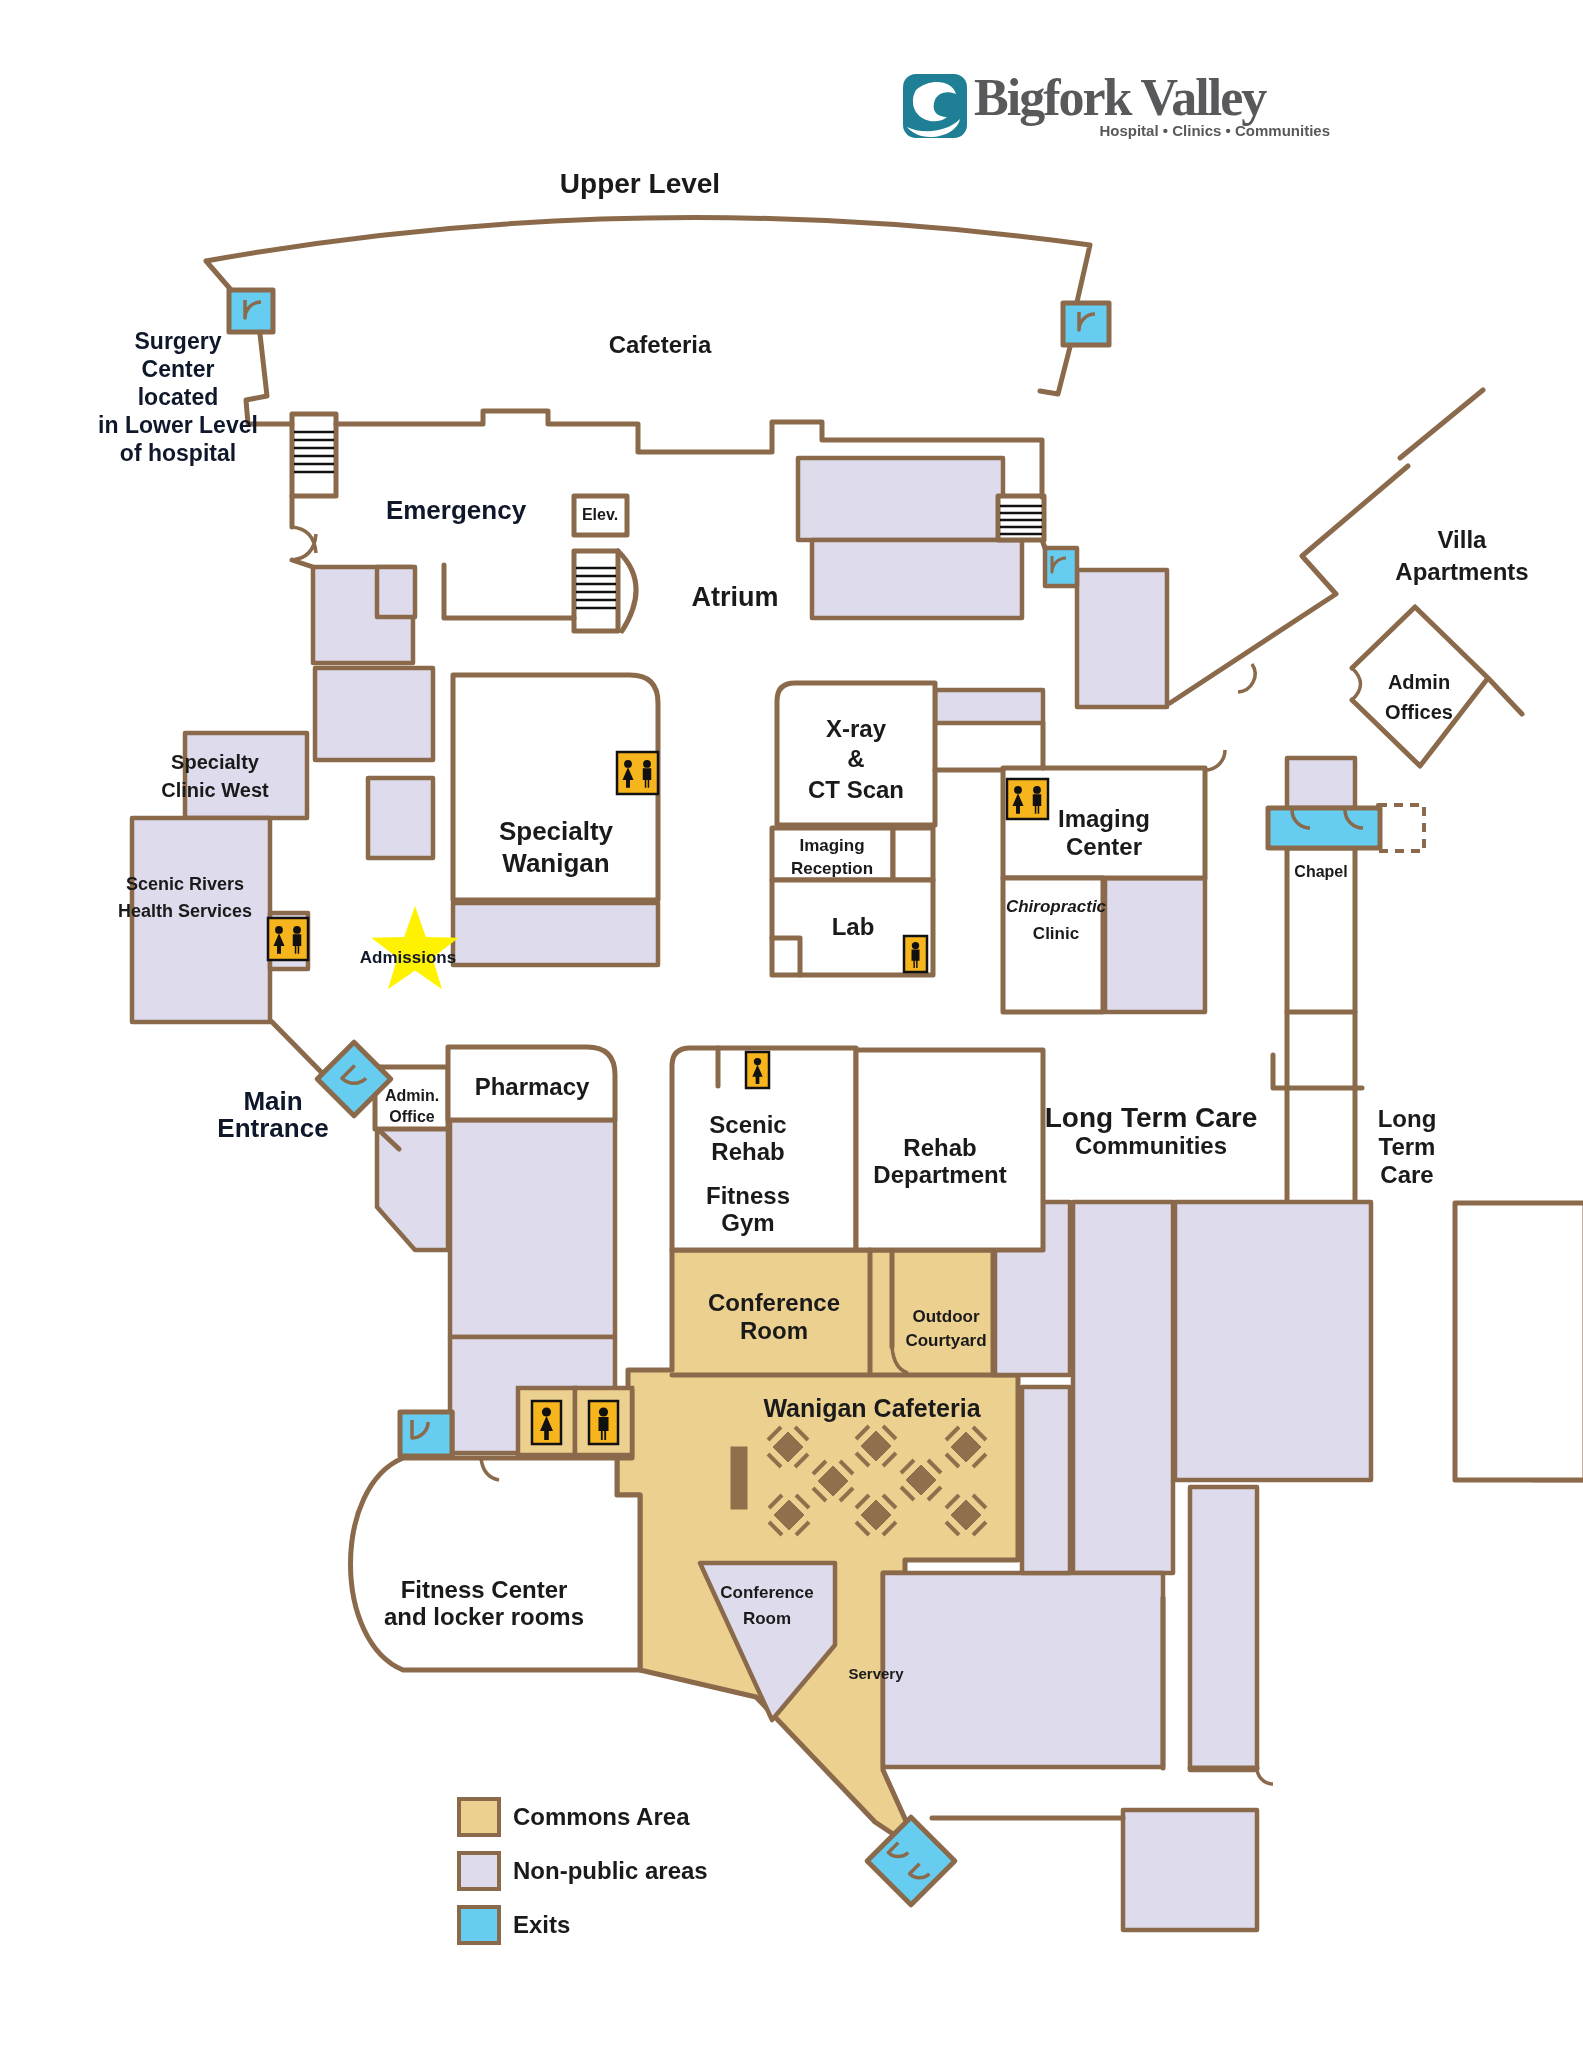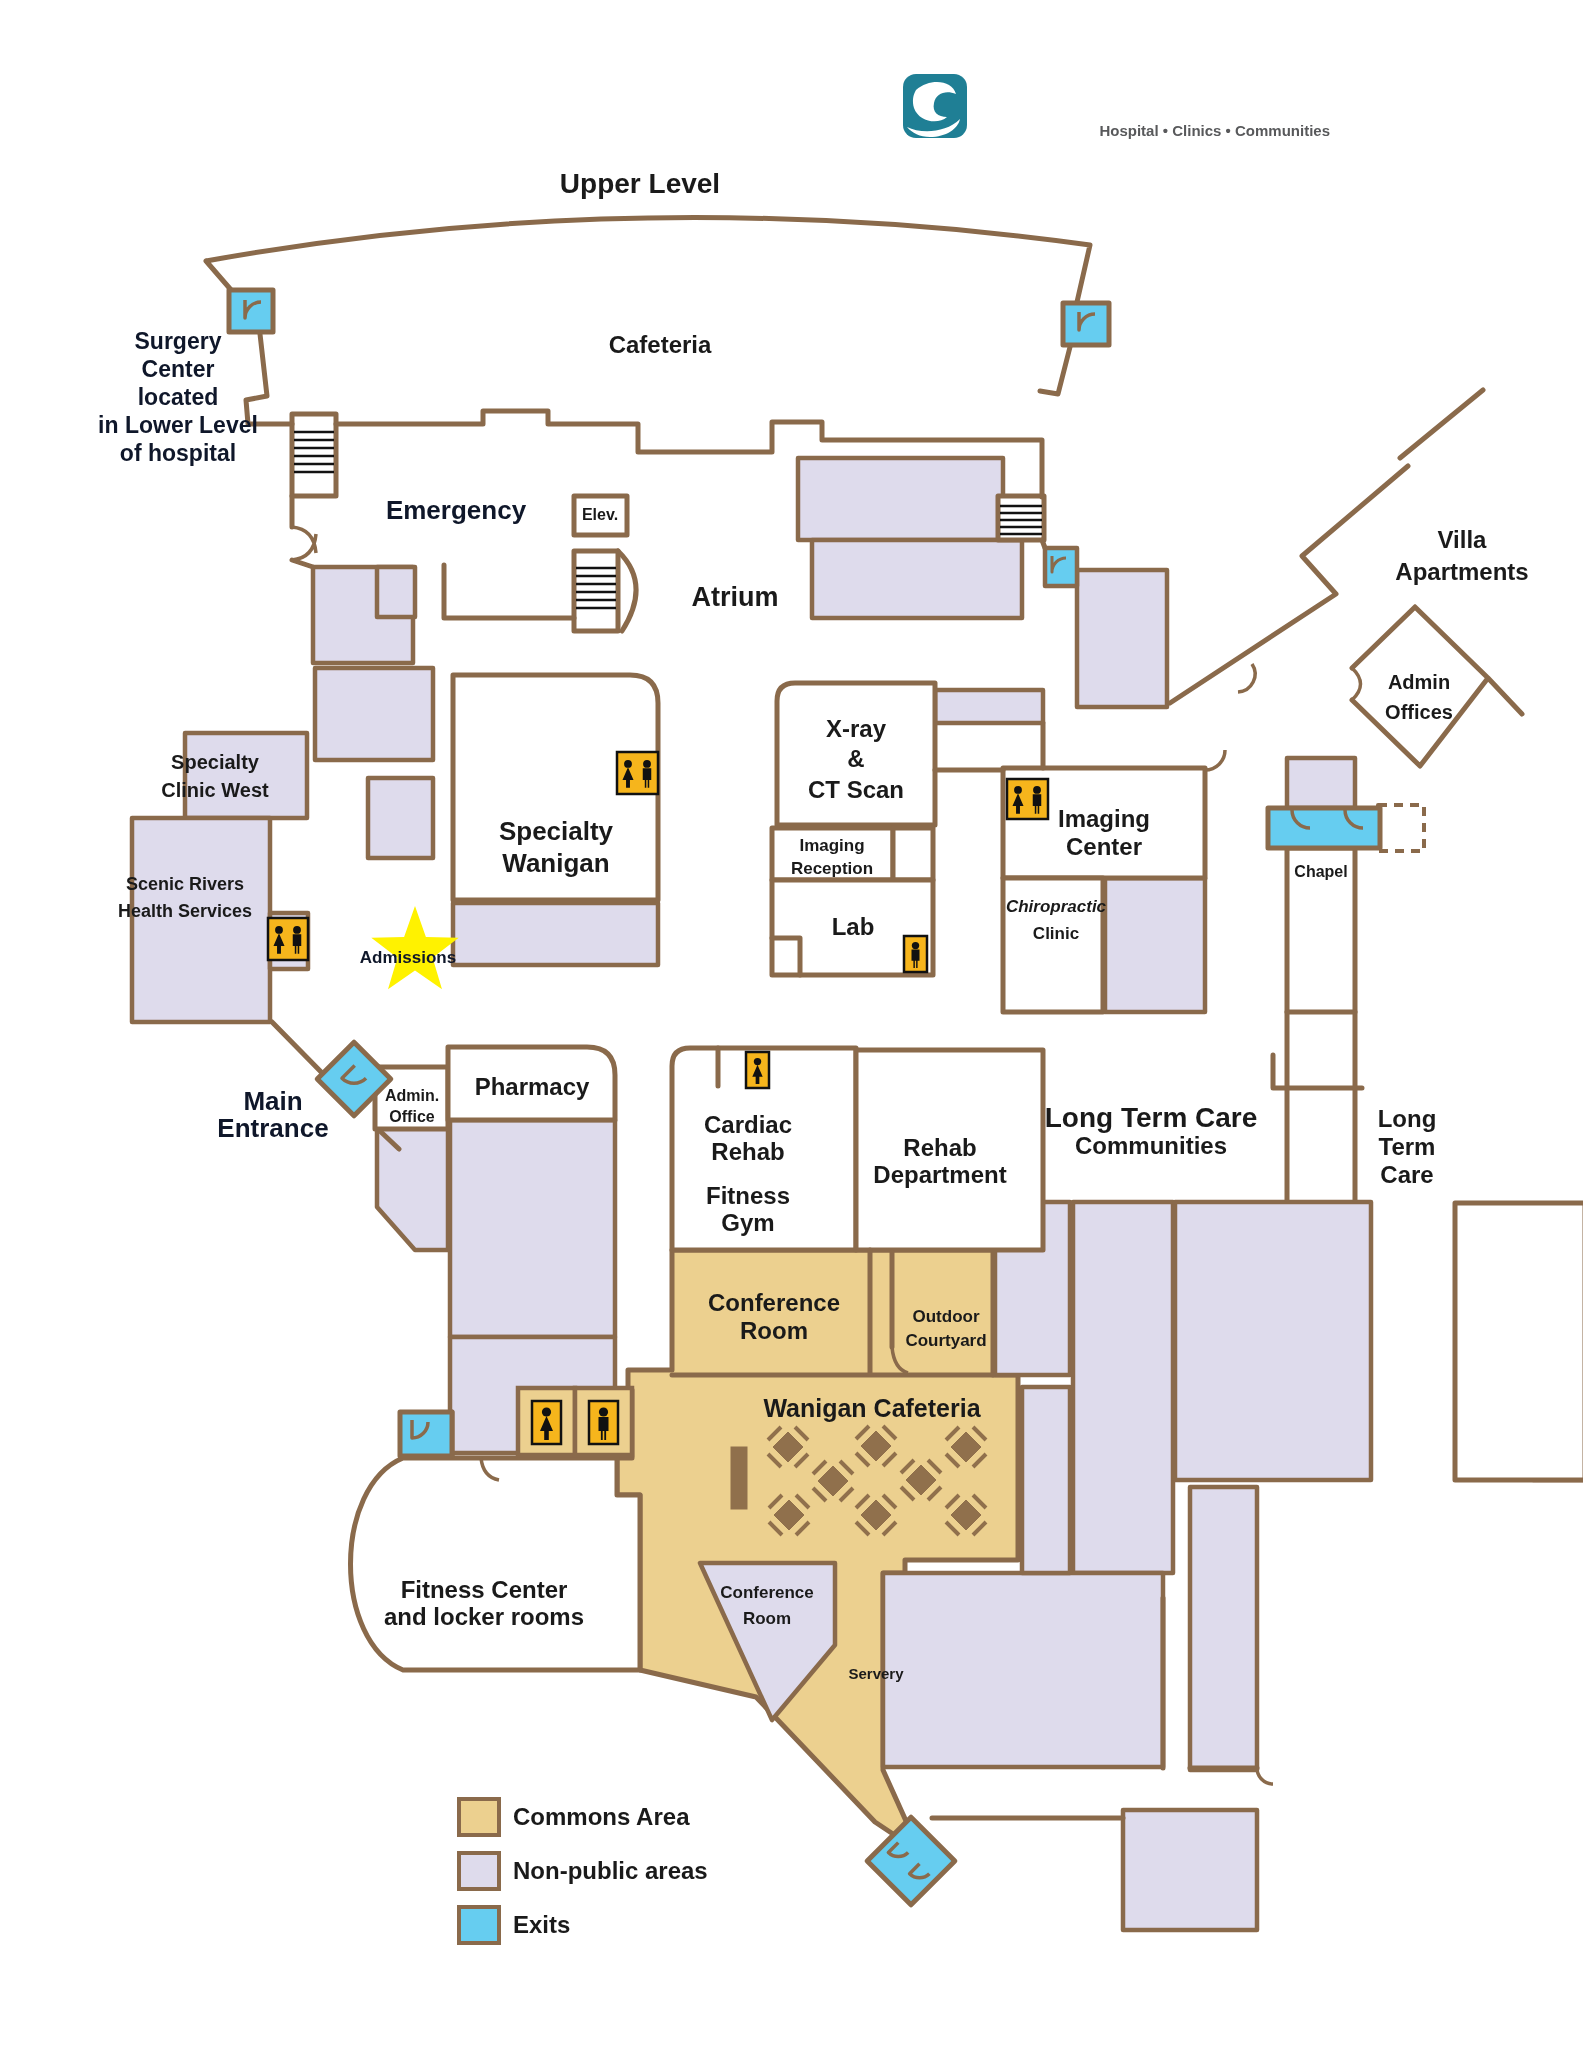--- a/index.html
+++ b/index.html
@@ -215,20 +215,21 @@
   </g>
 
   <g>
     <rect x="903" y="74" width="64" height="64" rx="13" fill="#1f7f95"></rect>
     <path fill="#ffffff" d="M916,90 C930,78 952,80 956,94 C946,90 936,93 934,103 C932,112 938,117 947,117
                             C938,125 919,122 914,108 C912,101 913,95 916,90 Z"></path>
     <path fill="#ffffff" d="M907,127 C921,134 946,133 960,119 C958,129 946,137 930,137 C920,137 912,133 907,127 Z"></path>
   </g>
 </svg>
 
+<div class="logo-name">Bigfork Valley</div>
 <div class="logo-tag">Hospital • Clinics • Communities</div>
 
 <div class="lbl" style="left:640px;top:184px;font-size:28px;">Upper Level</div>
 <div class="lbl" style="left:660px;top:345px;font-size:24px;">Cafeteria</div>
 
 <div class="lbl red" style="left:178px;top:341px;font-size:23px;">Surgery</div>
 <div class="lbl red" style="left:178px;top:369px;font-size:23px;">Center</div>
 <div class="lbl red" style="left:178px;top:397px;font-size:23px;">located</div>
 <div class="lbl red" style="left:178px;top:425px;font-size:23px;">in Lower Level</div>
 <div class="lbl red" style="left:178px;top:453px;font-size:23px;">of hospital</div>
@@ -264,21 +265,21 @@
 <div class="lbl" style="left:1056px;top:906px;font-size:17px;font-style:italic;">Chiropractic</div>
 <div class="lbl" style="left:1056px;top:933px;font-size:17px;">Clinic</div>
 <div class="lbl" style="left:1321px;top:872px;font-size:16px;">Chapel</div>
 
 <div class="lbl red" style="left:273px;top:1101px;font-size:26px;">Main</div>
 <div class="lbl red" style="left:273px;top:1128px;font-size:26px;">Entrance</div>
 <div class="lbl" style="left:412px;top:1096px;font-size:16px;">Admin.</div>
 <div class="lbl" style="left:412px;top:1117px;font-size:16px;">Office</div>
 <div class="lbl" style="left:532px;top:1087px;font-size:24px;">Pharmacy</div>
 
-<div class="lbl" style="left:748px;top:1125px;font-size:24px;">Cardiac</div>
+<div class="lbl" style="left:748px;top:1125px;font-size:24px;">Scenic</div>
 <div class="lbl" style="left:748px;top:1152px;font-size:24px;">Rehab</div>
 <div class="lbl" style="left:748px;top:1196px;font-size:24px;">Fitness</div>
 <div class="lbl" style="left:748px;top:1223px;font-size:24px;">Gym</div>
 <div class="lbl" style="left:940px;top:1148px;font-size:24px;">Rehab</div>
 <div class="lbl" style="left:940px;top:1175px;font-size:24px;">Department</div>
 
 <div class="lbl" style="left:1151px;top:1118px;font-size:28px;">Long Term Care</div>
 <div class="lbl" style="left:1151px;top:1146px;font-size:24px;">Communities</div>
 <div class="lbl" style="left:1407px;top:1119px;font-size:24px;">Long</div>
 <div class="lbl" style="left:1407px;top:1147px;font-size:24px;">Term</div>

